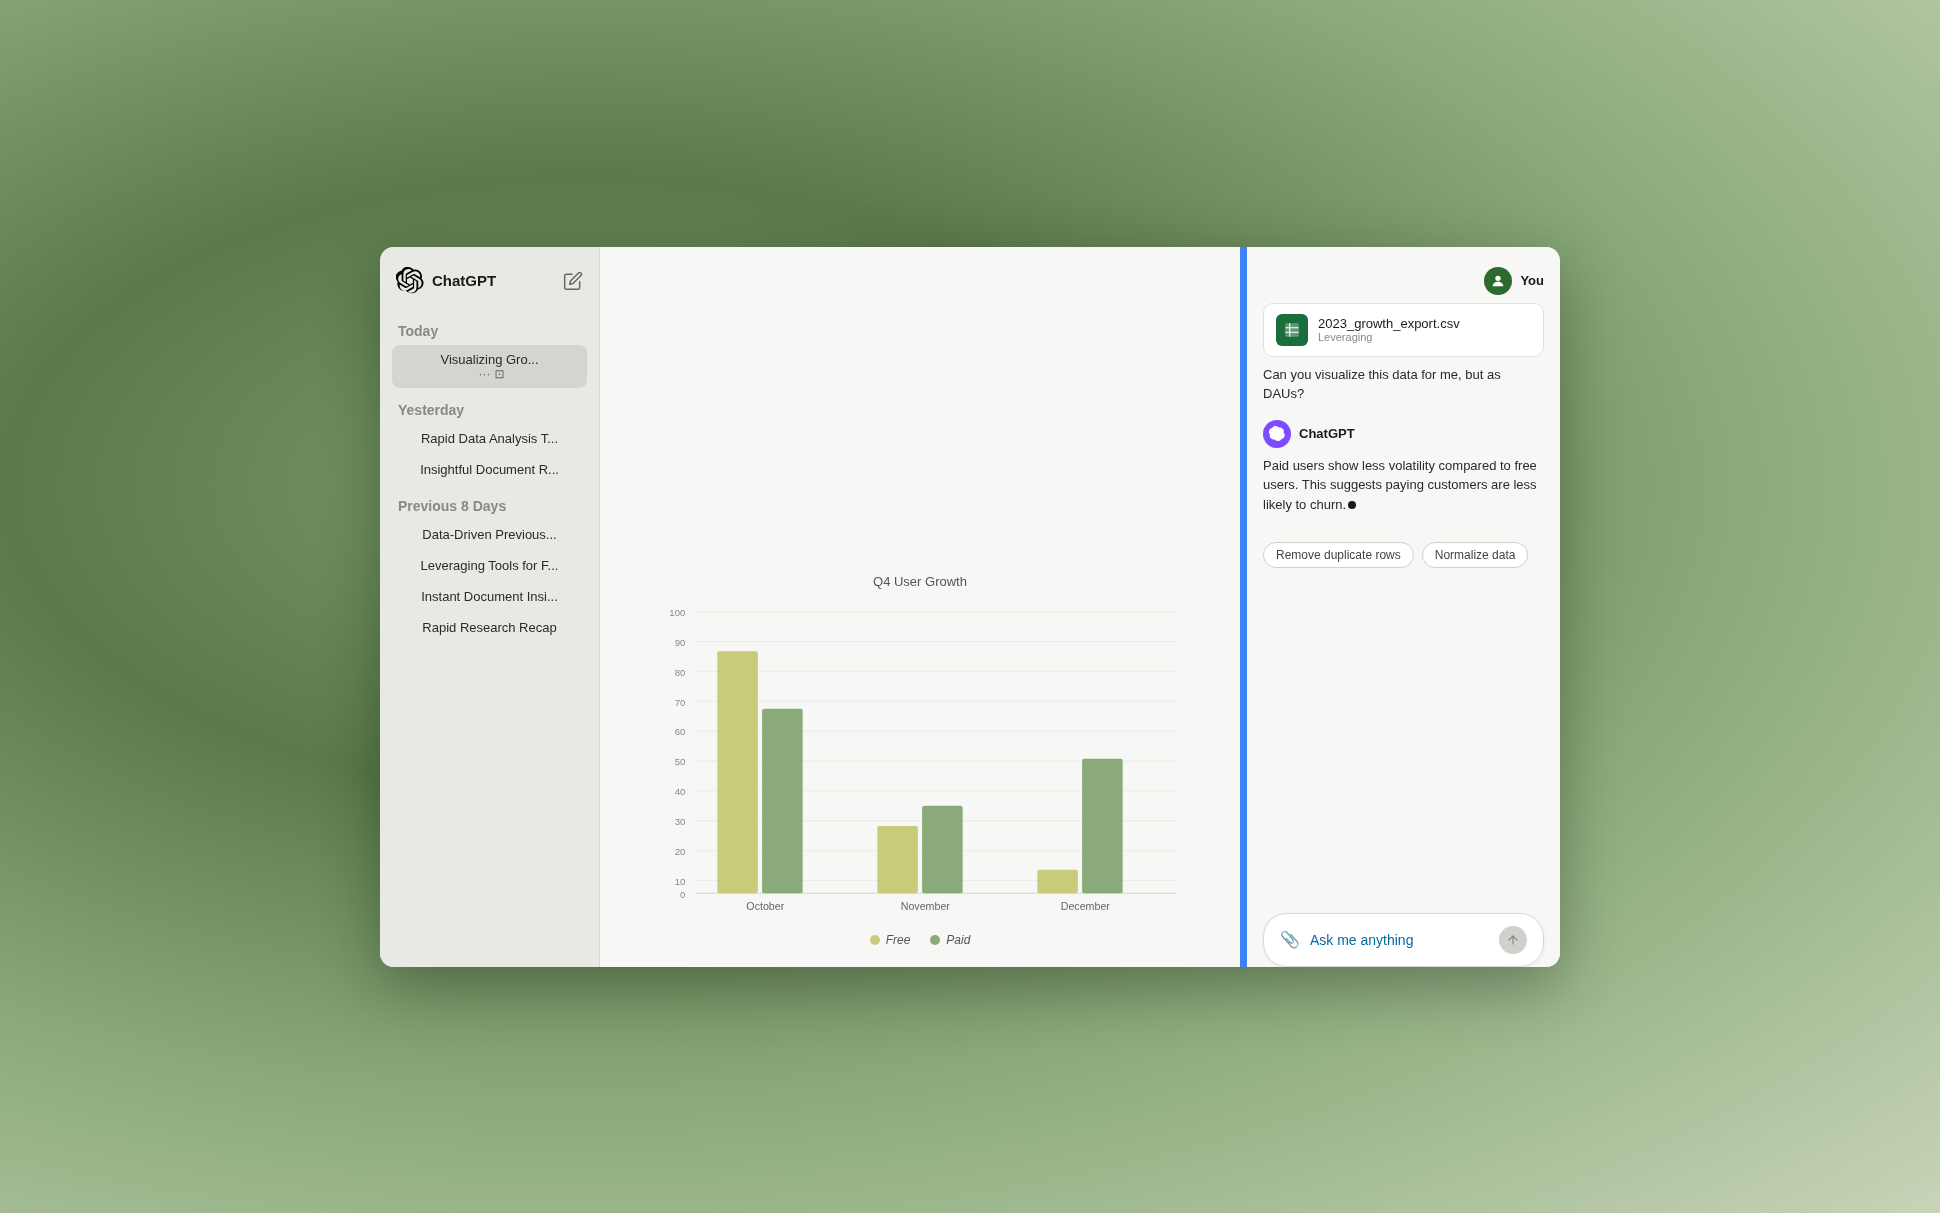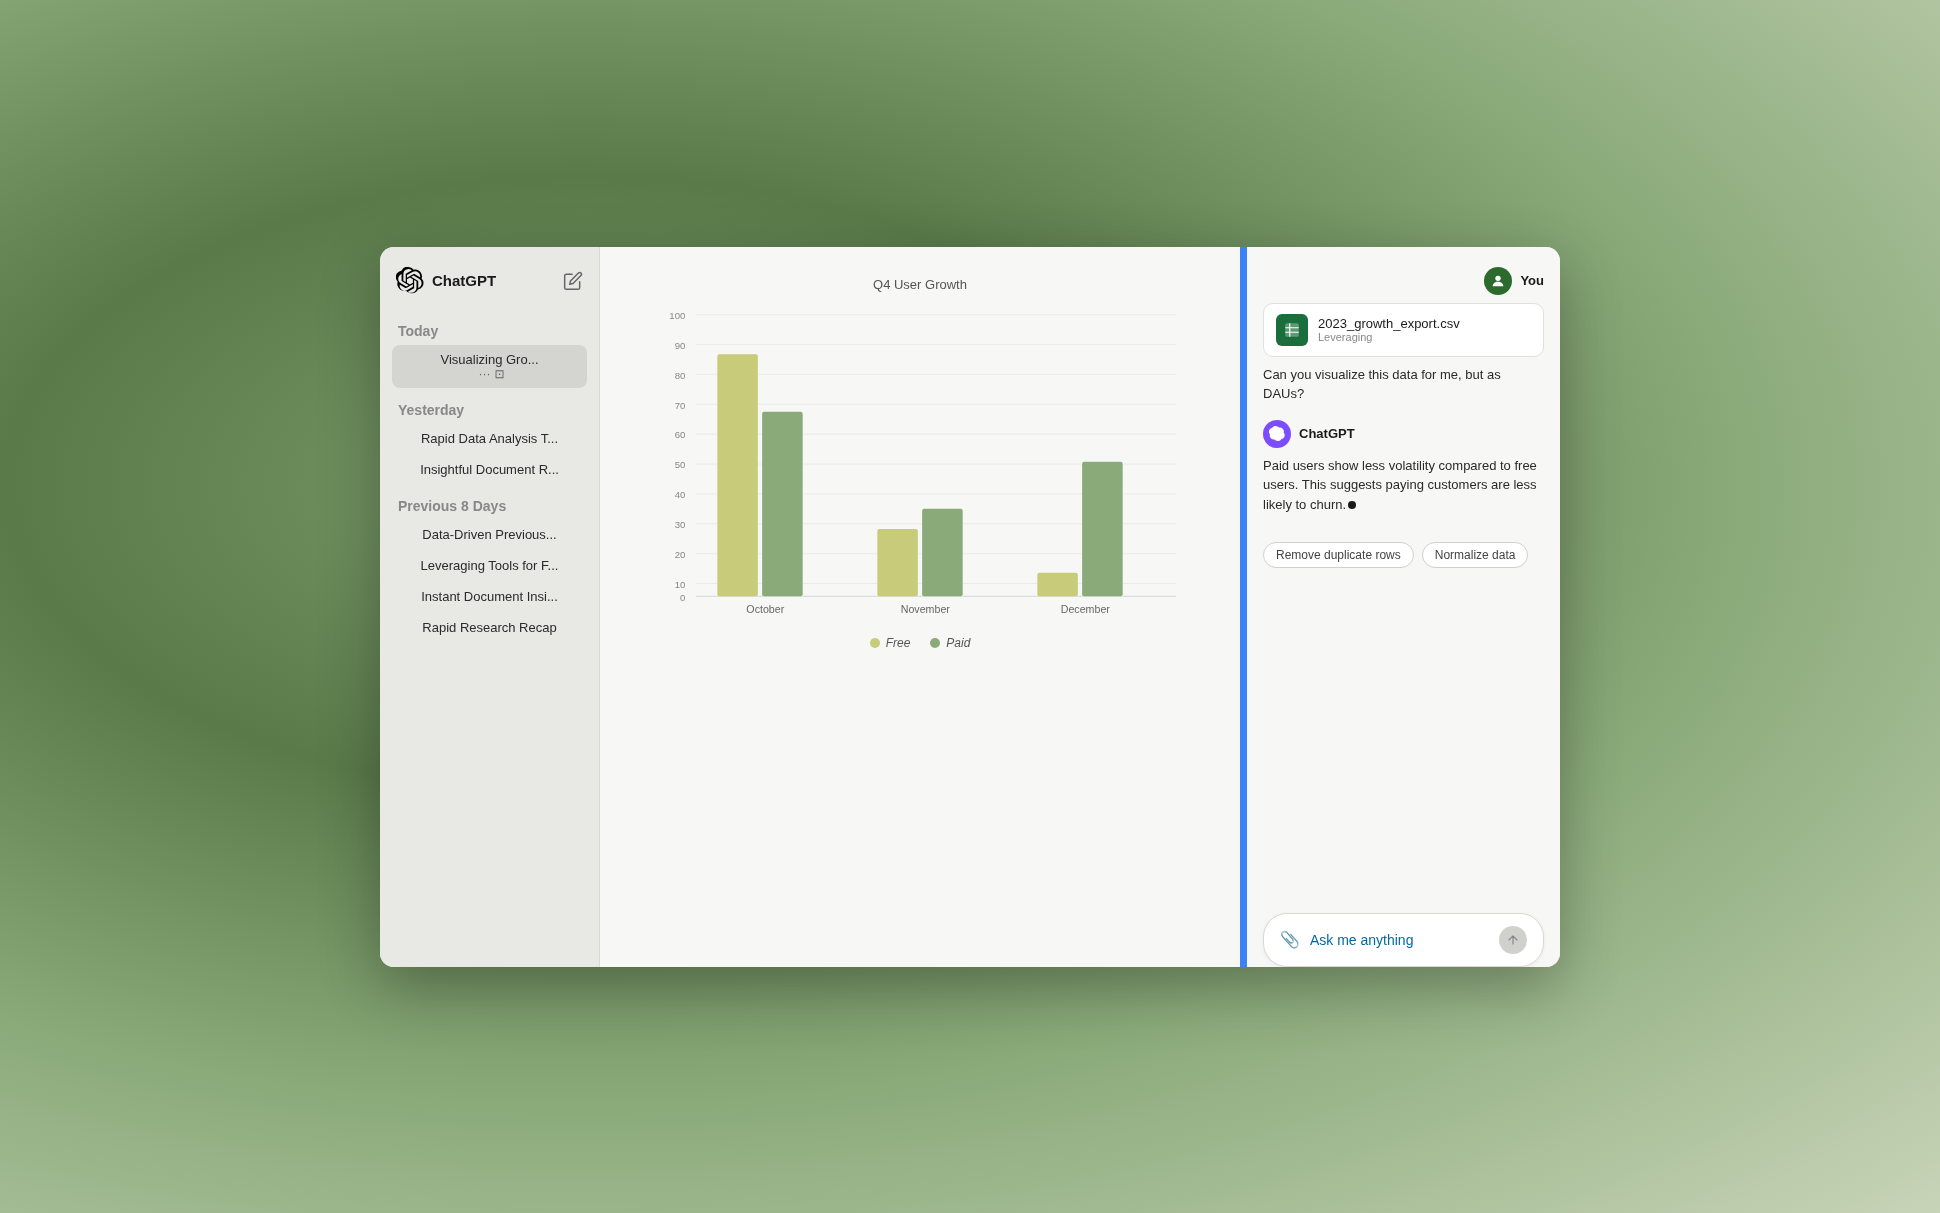--- a/index.html
+++ b/index.html
@@ -112,21 +112,21 @@
       flex: 1;
       display: flex;
       flex-direction: column;
       background: #f7f7f5;
       position: relative;
     }
     
     .chart-container {
       flex: 1;
       display: flex;
-      align-items: flex-start;
+      align-items: flex-end;
       justify-content: center;
       padding: 30px 40px 20px;
       background: #f7f7f5;
     }
     .chart-wrapper {
       width: 100%;
       max-width: 560px;
     }
     .chart-title {
       text-align: center;

